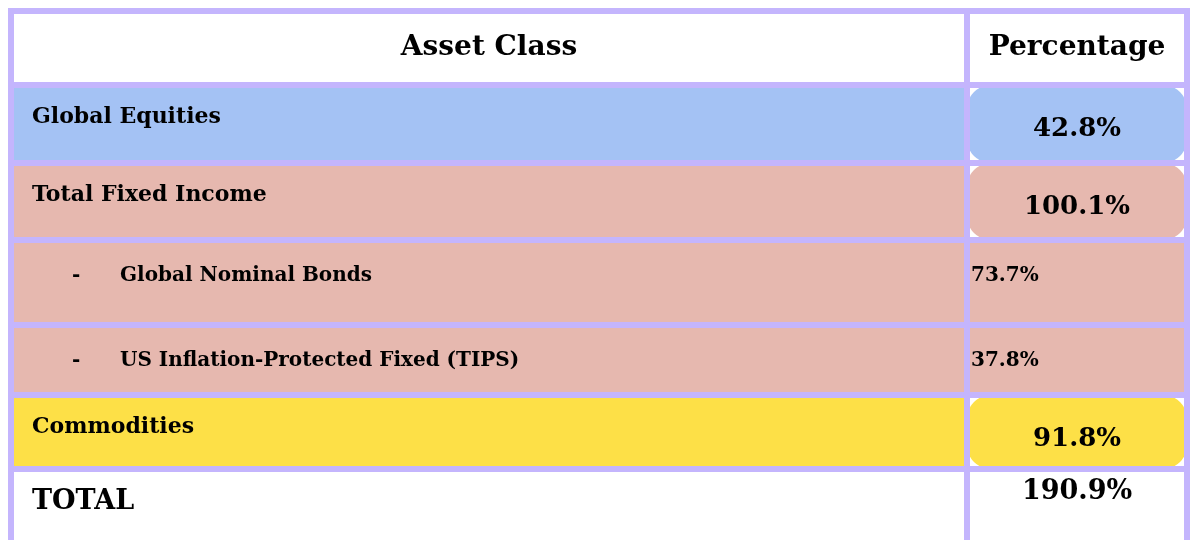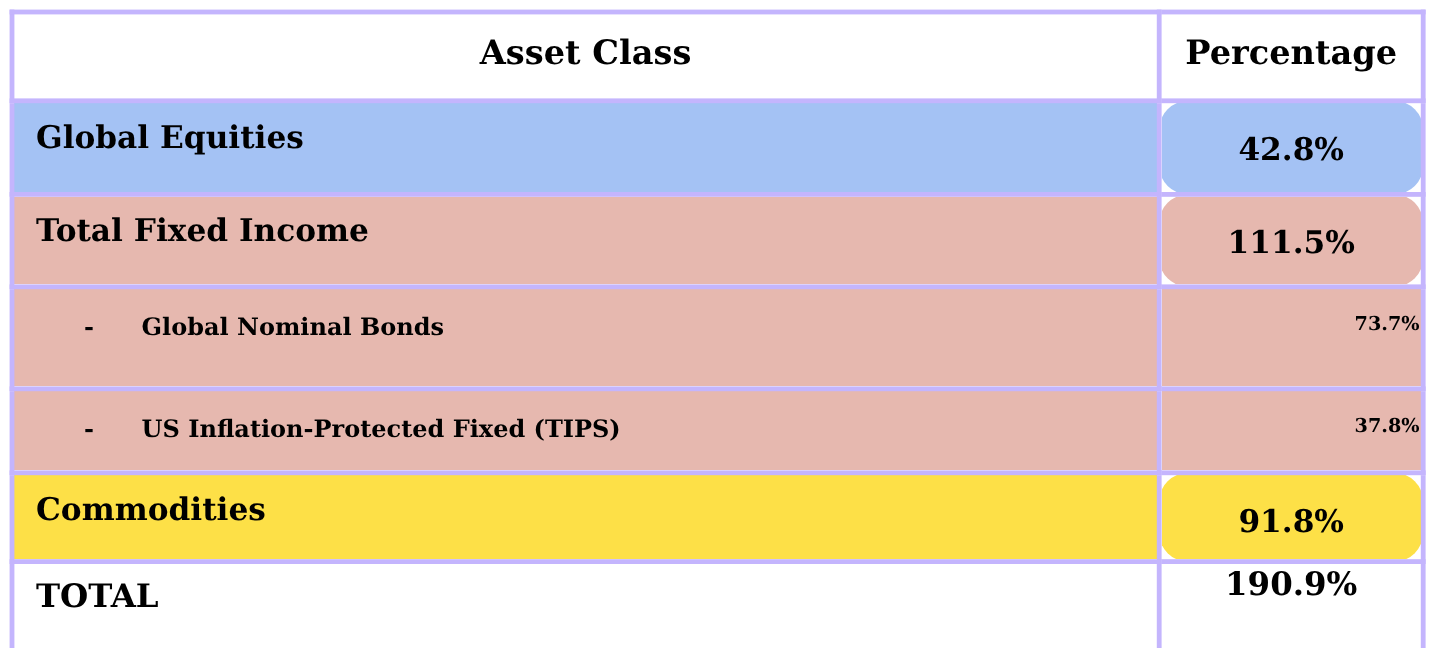--- a/index.html
+++ b/index.html
@@ -9,21 +9,21 @@
     font-family: "DejaVu Serif", "Liberation Serif", serif;
     color: #000000;
   }
   table.alloc {
     border-collapse: collapse;
     table-layout: fixed;
     width: 1176px;
     margin: 8px;
   }
   .alloc th, .alloc td {
-    border: 4px solid #c4b5fd;
+    border: 6px solid #c4b5fd;
     vertical-align: top;
     box-sizing: border-box;
     overflow: hidden;
     font-weight: bold;
   }
   col.col-asset { width: 956px; }
   col.col-pct   { width: 220px; }
 
   
   .bg-blue   { background: #a4c2f4; }
@@ -40,42 +40,42 @@
   .r4 > * { height: 74px; }
   .r5 > * { height: 77px; }
 
   
   .header-cell {
     font-size: 28px;
     text-align: center;
     padding-top: 15px;
   }
   .main-label {
-    font-size: 26px;
+    font-size: 22px;
     text-align: left;
     padding: 14px 8px 0 18px;
   }
   .main-value {
     font-size: 26px;
     text-align: center;
     padding-top: 24px;
     border-radius: 24px;
   }
   .sub-label {
     font-size: 20px;
     text-align: left;
     padding: 19px 8px 0 58px;
   }
   .sub-label .dash {
     display: inline-block;
     min-width: 48px;
   }
   .sub-value {
-    font-size: 16px;
-    text-align: right;
+    font-size: 20px;
+    text-align: left;
     padding-top: 19px;
   }
   .total-label {
     font-size: 27px;
     text-align: left;
     padding: 12px 8px 0 18px;
     margin-top: 10px;
   }
   .total-value {
     font-size: 27px;
@@ -97,21 +97,21 @@
       <th class="header-cell bg-white">Percentage</th>
     </tr>
   </thead>
   <tbody>
     <tr class="r0 bg-blue">
       <td class="main-label">Global Equities</td>
       <td class="main-value">42.8%</td>
     </tr>
     <tr class="r1 bg-red">
       <td class="main-label">Total Fixed Income</td>
-      <td class="main-value">111.5%</td>
+      <td class="main-value">100.1%</td>
     </tr>
     <tr class="r2 bg-red">
       <td class="sub-label"><span class="dash">-</span><span>Global Nominal Bonds</span></td>
       <td class="sub-value">73.7%</td>
     </tr>
     <tr class="r3 bg-red">
       <td class="sub-label"><span class="dash">-</span><span>US Inflation-Protected Fixed (TIPS)</span></td>
       <td class="sub-value">37.8%</td>
     </tr>
     <tr class="r4 bg-yellow">

